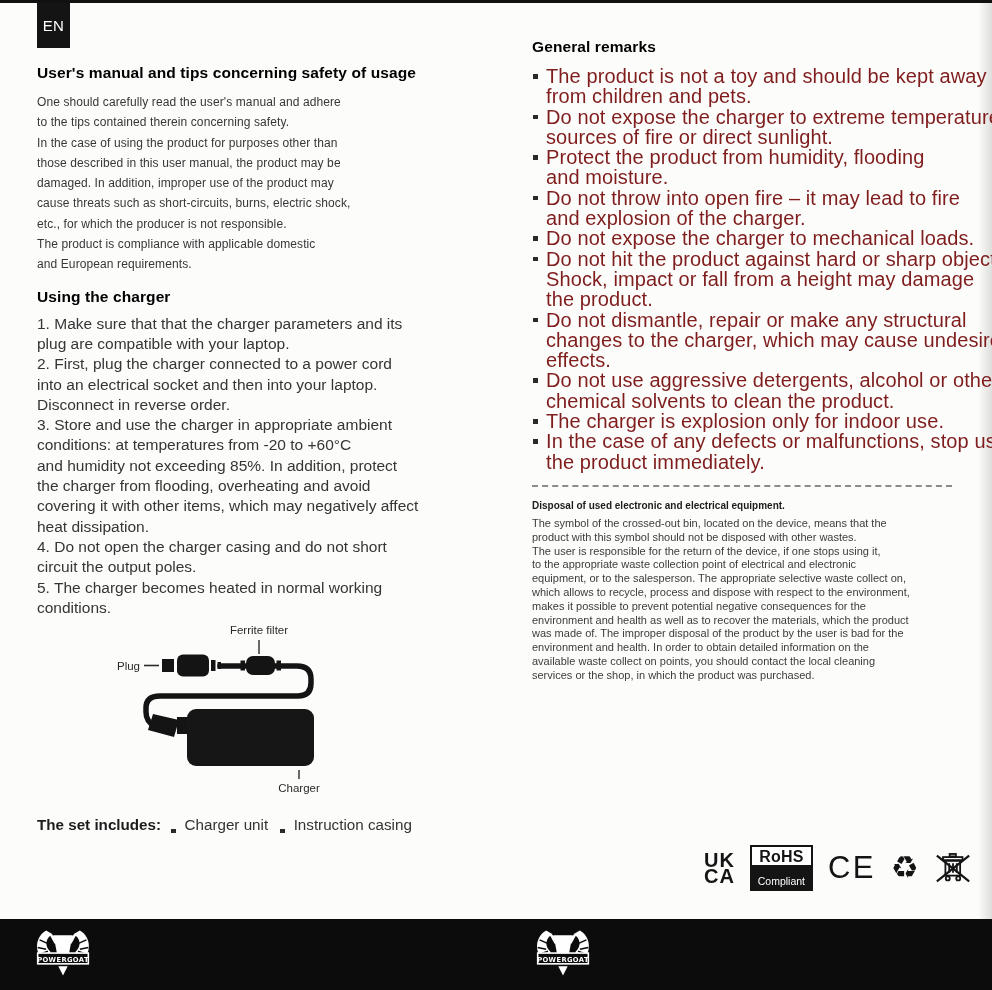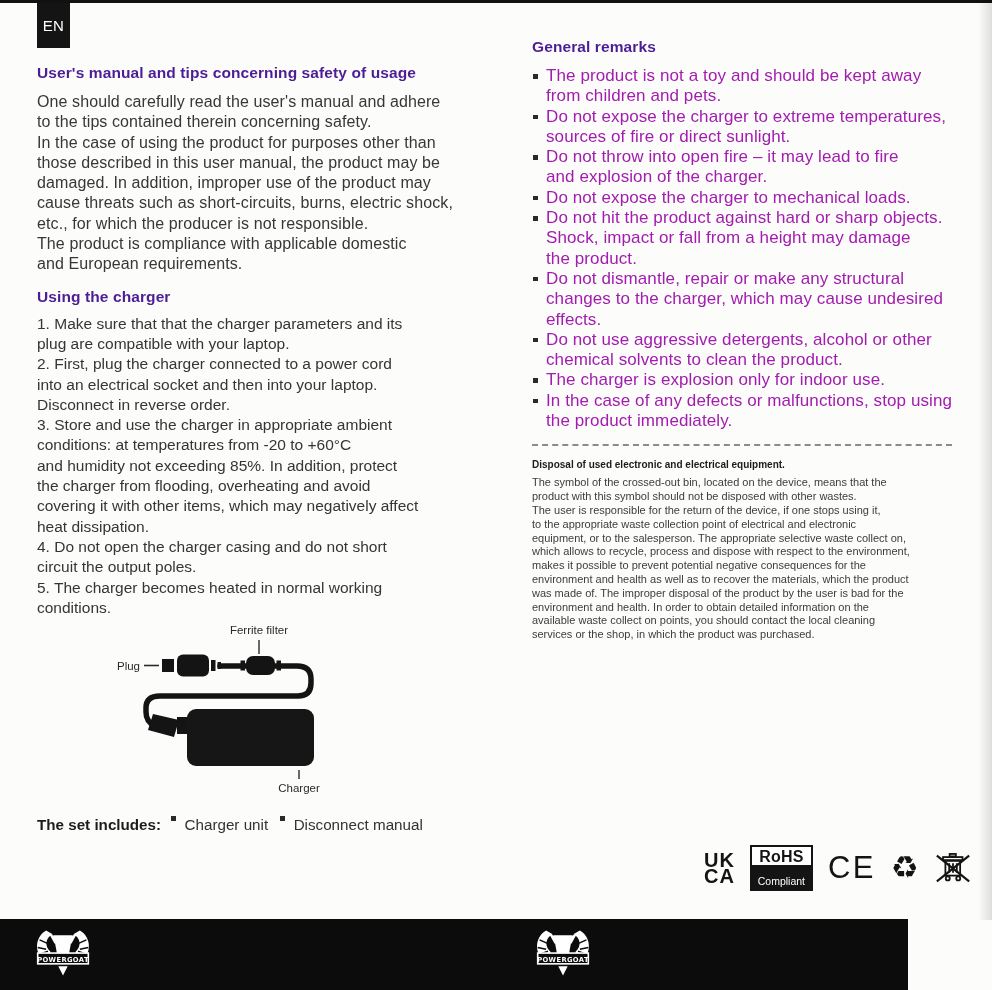--- a/index.html
+++ b/index.html
@@ -13,64 +13,64 @@
   }
   .scan-edge { position:absolute; right:0; top:0; width:14px; height:920px; background:linear-gradient(to right,rgba(0,0,0,0),rgba(0,0,0,0.12)); }
   .topline { position:absolute; left:0; top:0; width:992px; height:3px; background:#111; }
 
   .en-badge {
     position:absolute; left:37px; top:3px; width:33px; height:45px;
     background:#141414; color:#fff; font-weight:normal; font-size:15px;
     display:flex; align-items:center; justify-content:center; letter-spacing:.3px;
   }
 
-  h2.sec { font-size:15.5px; font-weight:bold; color:#4c1d95; letter-spacing:.1px; }
-  .bodytext { font-size:16px; line-height:20.3px; white-space:pre; color:#373737; letter-spacing:.1px; }
+  h2.sec { font-size:15.5px; font-weight:bold; color:#000000; letter-spacing:.1px; }
+  .bodytext { font-size:12px; line-height:20.3px; white-space:pre; color:#373737; letter-spacing:.1px; }
 
   .col-left { position:absolute; left:37px; top:64px; width:460px; }
   .col-left h2.h1 { margin-bottom:10px; }
   .col-left h2.h2 { margin-top:13px; margin-bottom:8px; }
   .col-left h2.h3 { margin-top:12px; margin-bottom:6px; }
   .steps .step { font-size:15.5px; line-height:20.3px; white-space:pre; }
 
   
   .diagram { position:relative; width:460px; height:182px; }
   .diagram svg { position:absolute; left:0; top:0; }
   .diagram text { font-family:"Liberation Sans","DejaVu Sans",sans-serif; font-size:11.5px; fill:#2a2a2a; }
 
   .set-line { margin-top:16px; font-size:15.2px; color:#333; display:flex; align-items:center; }
   .set-line .si-label { font-weight:bold; color:#1c1c1c; margin-right:10px; }
-  .si-item { display:flex; align-items:flex-start; margin-right:12px; }
+  .si-item { display:flex; align-items:flex-end; margin-right:12px; }
   .si-sq { width:4.5px; height:4.5px; background:#2a2a2a; display:inline-block; margin-right:9px; }
 
   .col-right { position:absolute; left:532px; top:38px; width:436px; }
   .col-right h2.h1 { margin-bottom:10px; }
   ul.bullets { list-style:none; }
   ul.bullets li {
     position:relative; padding-left:14px;
-    font-size:17px; line-height:20.3px; white-space:pre; color:#a21caf; letter-spacing:.1px;
+    font-size:20px; line-height:20.3px; white-space:pre; color:#7f1d1d; letter-spacing:.1px;
   }
   ul.bullets li::before {
     content:""; position:absolute; left:1px; top:8px;
     width:4.5px; height:4.5px; background:#2a2a2a;
   }
   .divider { margin-top:13px; width:420px; border-top:2px dashed #8b8b8b; }
   .disposal-h { margin-top:13px; font-size:10px; font-weight:bold; color:#1c1c1c; }
   .disposal-b { margin-top:6px; font-size:11px; line-height:13.8px; white-space:pre; color:#3c3c3c; }
 
   
   .marks { position:absolute; left:704px; top:848px; height:40px; display:flex; align-items:center; gap:15px; }
   .ukca { font-weight:bold; color:#141414; font-size:20px; line-height:16.5px; letter-spacing:1px; text-align:right; }
   .rohs { border:2.5px solid #141414; width:63px; text-align:center; background:#fff; }
   .rohs-t { font-size:16px; font-weight:bold; color:#141414; line-height:17px; padding-top:1px; letter-spacing:.2px; }
   .rohs-s { background:#141414; color:#fff; font-size:10.5px; line-height:13px; padding:10px 1px 1px; }
   .ce { font-size:31px; color:#141414; letter-spacing:2.5px; font-weight:400; transform:scaleY(1.02); }
   .recycle { font-size:31px; color:#141414; line-height:30px; }
 
-  .footer { position:absolute; left:0; top:919px; width:908px; height:71px; background:#0c0c0c; }
+  .footer { position:absolute; left:0; top:919px; width:992px; height:71px; background:#0c0c0c; }
   .goat { position:absolute; top:7px; }
   .goat.g1 { left:33px; }
   .goat.g2 { left:533px; }
   .goat text { font-family:"DejaVu Sans",sans-serif; font-weight:bold; }
 </style>
 </head>
 <body>
 
 <div class="topline"></div>
 <div class="scan-edge"></div>
@@ -145,34 +145,36 @@
   <div class="set-line">
     <span class="si-label">The set includes:</span>
     <span style="display:flex;">
 
     <span class="si-item">
           <span class="si-sq"></span>
           <span>Charger unit</span>
         </span>
         <span class="si-item">
           <span class="si-sq"></span>
-          <span>Disconnect manual</span>
+          <span>Instruction casing</span>
         </span>
       </span>
   </div>
 </div>
 
 <div class="col-right">
   <h2 class="sec h1">General remarks</h2>
   <ul class="bullets">
 
   <li>The product is not a toy and should be kept away
 from children and pets.</li>
       <li>Do not expose the charger to extreme temperatures,
 sources of fire or direct sunlight.</li>
+      <li>Protect the product from humidity, flooding
+and moisture.</li>
       <li>Do not throw into open fire – it may lead to fire
 and explosion of the charger.</li>
       <li>Do not expose the charger to mechanical loads.</li>
       <li>Do not hit the product against hard or sharp objects.
 Shock, impact or fall from a height may damage
 the product.</li>
       <li>Do not dismantle, repair or make any structural
 changes to the charger, which may cause undesired
 effects.</li>
       <li>Do not use aggressive detergents, alcohol or other

